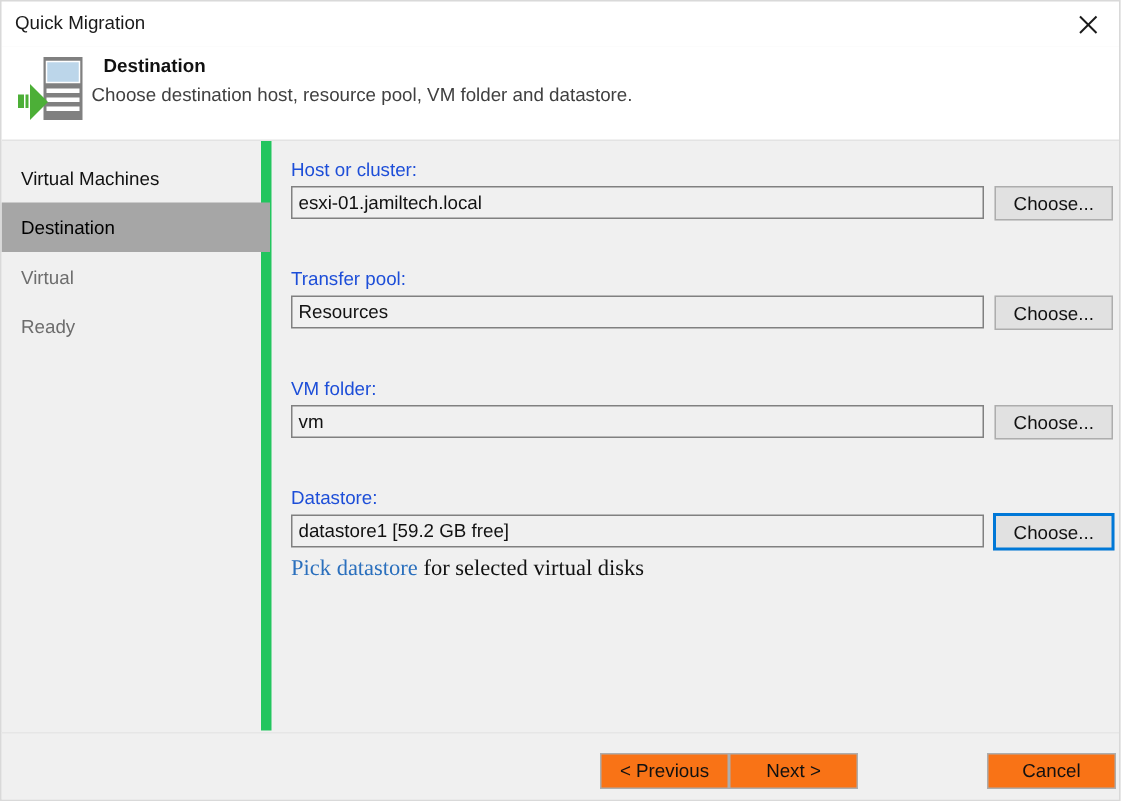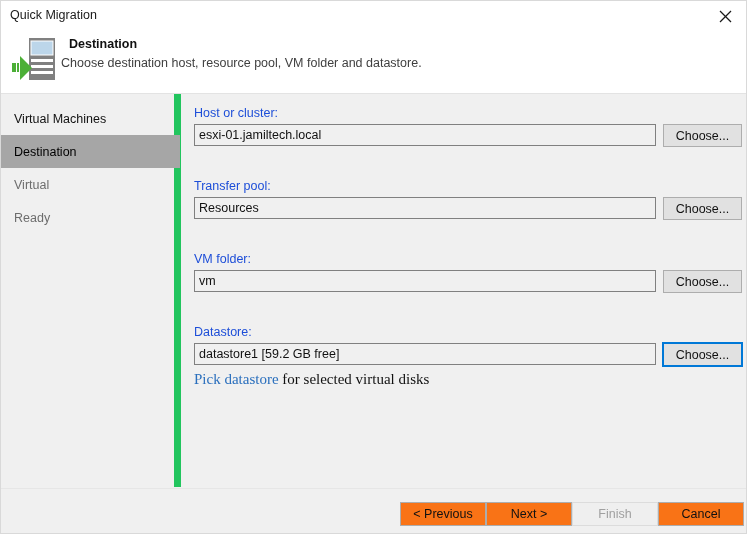--- a/index.html
+++ b/index.html
@@ -292,17 +292,16 @@
 
     <div id="pick-line">
       <span id="pick-datastore-link">Pick datastore</span><span id="pick-suffix"> for selected virtual disks</span>
     </div>
 
   </div>
 
   <div id="footer">
     <div class="footer-button" style="left:399px;">&lt; Previous</div>
     <div class="footer-button" style="left:485px;">Next &gt;</div>
-    <div class="footer-button disabled" style="left:571px;">Finish</div>
     <div class="footer-button" style="left:657px;">Cancel</div>
   </div>
 
 </div>
 
 </body></html>

